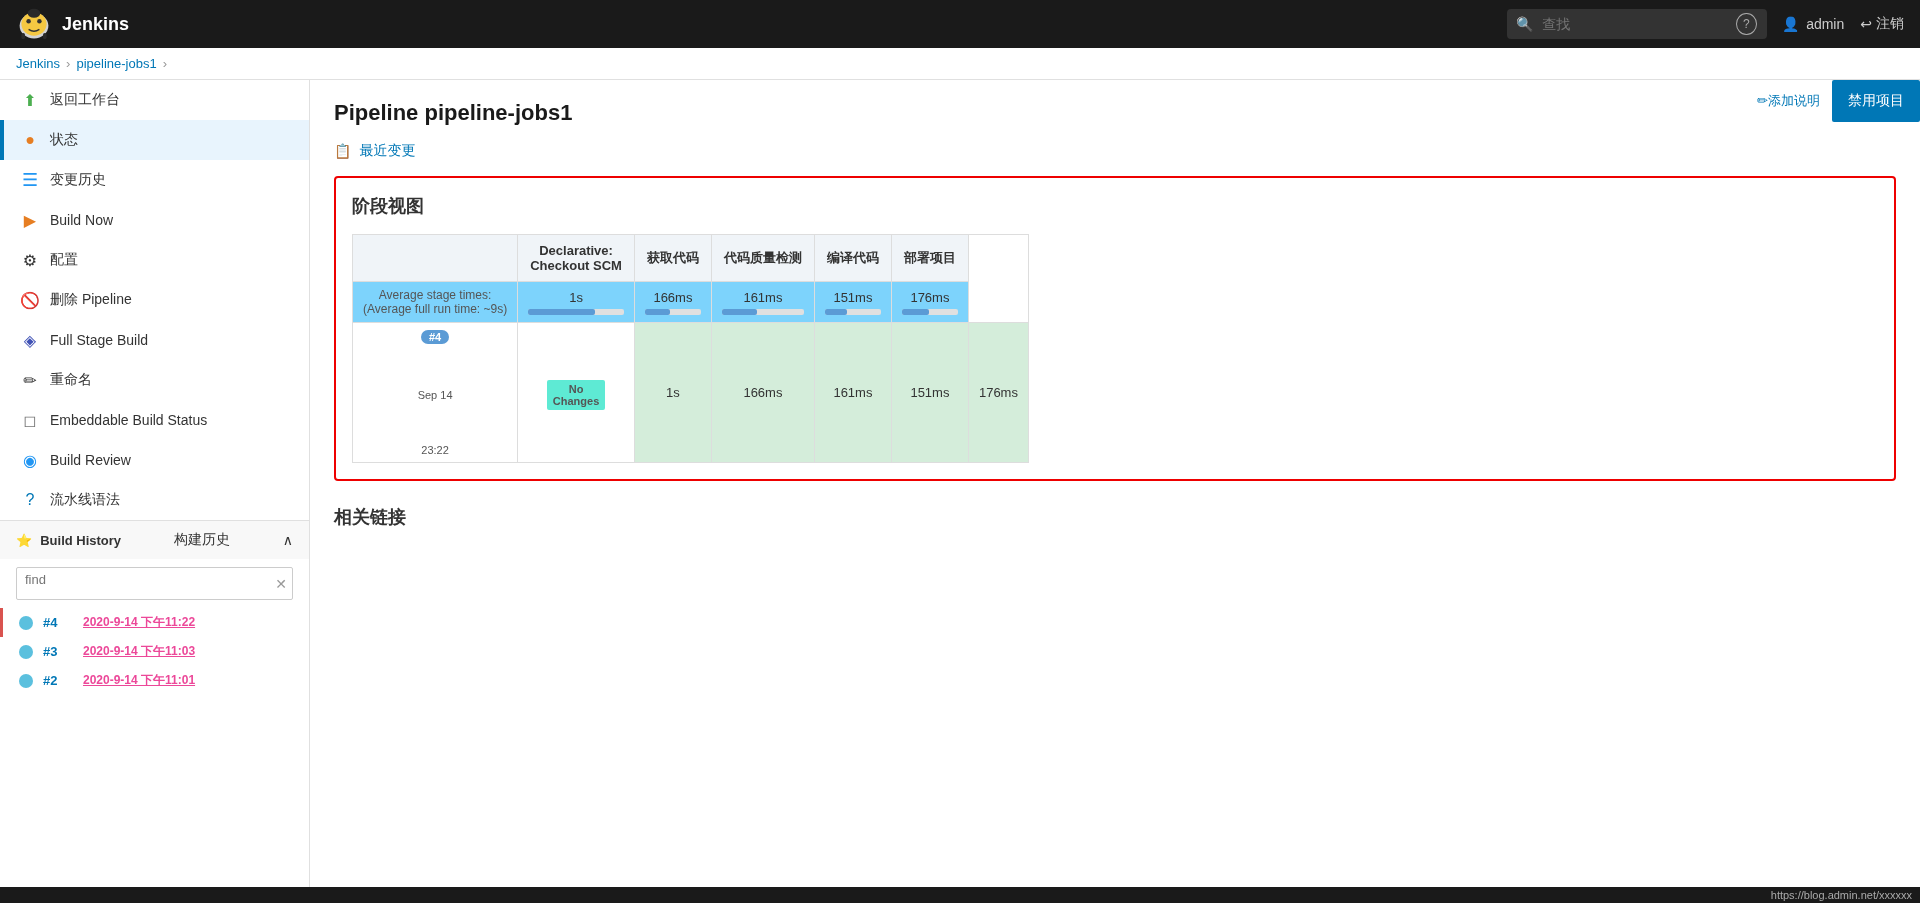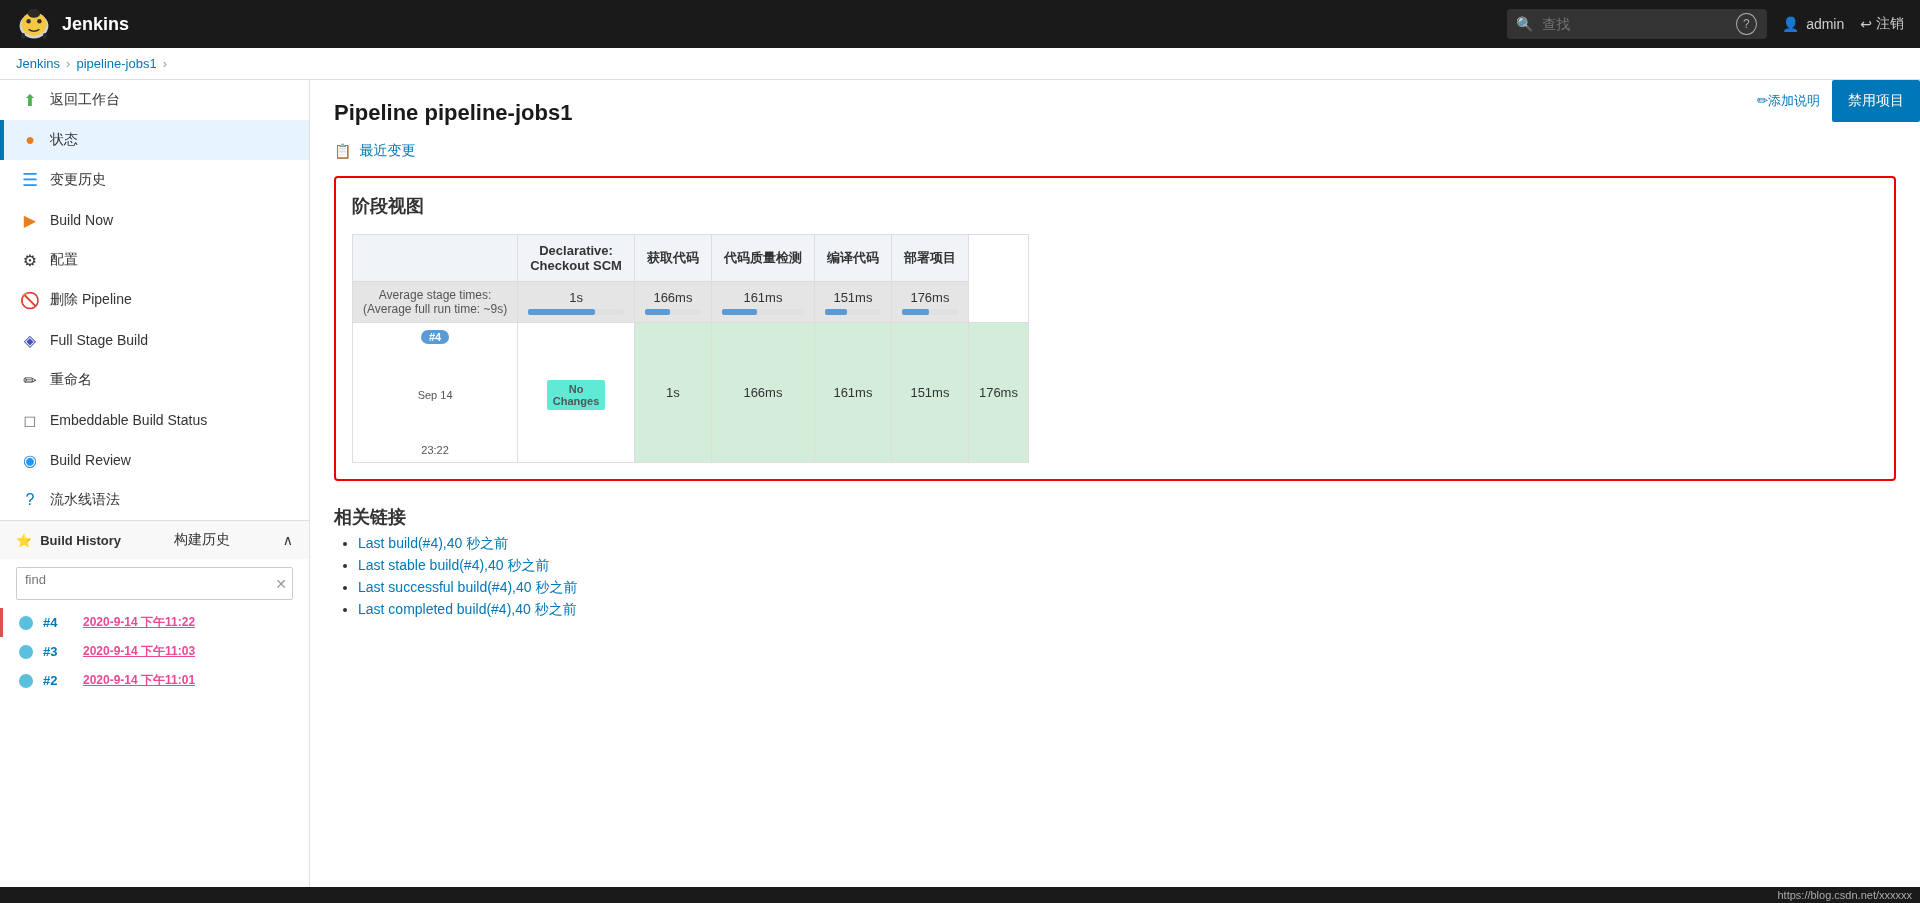--- a/index.html
+++ b/index.html
@@ -270,21 +270,21 @@
       vertical-align: middle;
     }
     .stage-table td {
       border: 1px solid #ddd;
       padding: 6px 10px;
       text-align: center;
       font-size: 13px;
       vertical-align: middle;
     }
     .avg-row td {
-      background: #e5e5e5;
+      background: #7dd3fc;
       color: #555;
       font-size: 12px;
     }
     .avg-time {
       font-size: 13px;
       color: #333;
     }
     .bar-container {
       width: 100%;
       height: 6px;
@@ -581,34 +581,20 @@
                 <span class="build-cell-time">176ms</span>
               </td>
             </tr>
           </tbody>
         </table>
       </div>
     </div>
 
     <div class="related-links">
       <h2 class="related-links-title">相关链接</h2>
-      <ul>
-        <li>
-          <a href="#">Last build(#4),40 秒之前</a>
-        </li>
-        <li>
-          <a href="#">Last stable build(#4),40 秒之前</a>
-        </li>
-        <li>
-          <a href="#">Last successful build(#4),40 秒之前</a>
-        </li>
-        <li>
-          <a href="#">Last completed build(#4),40 秒之前</a>
-        </li>
-      </ul>
     </div>
 
   </main>
 </div>
 
 <div class="footer-bar">
-  <span>https://blog.csdn.net/xxxxxx</span>
+  <span>https://blog.admin.net/xxxxxx</span>
 </div>
 
 </body></html>

